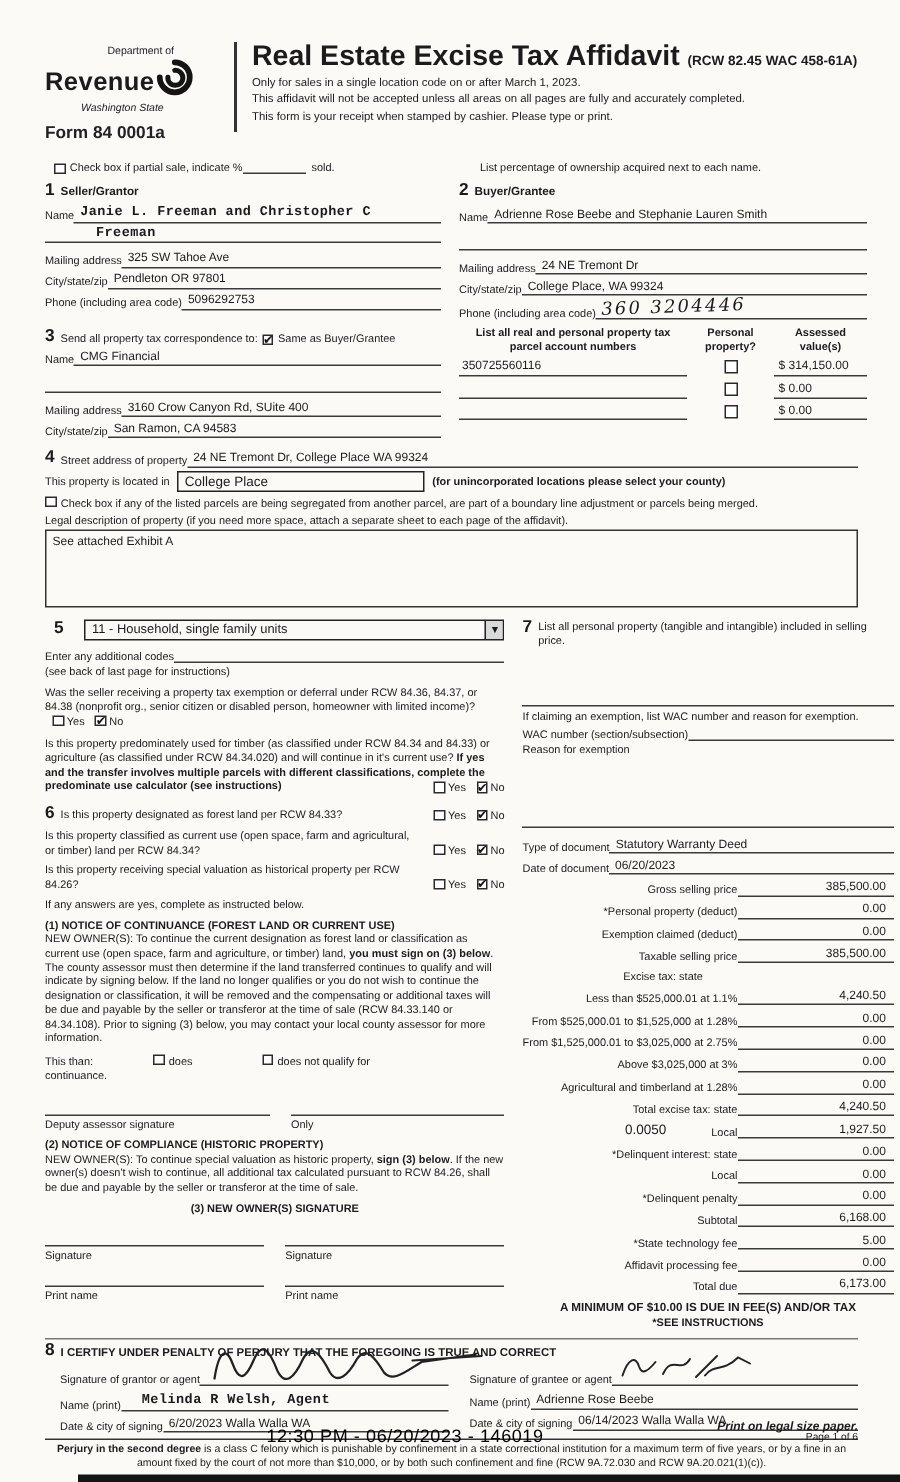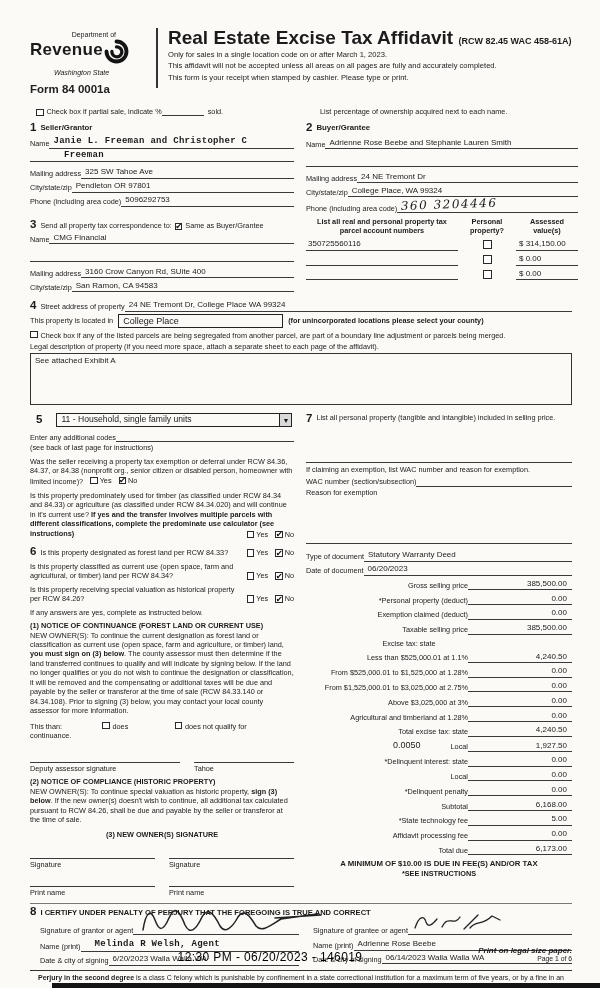--- a/index.html
+++ b/index.html
@@ -23,39 +23,39 @@
 .cb{display:inline-block;width:7.5px;height:7.5px;border:1px solid #2a2a2a;background:#fff;position:relative;vertical-align:-1px;flex:none;}
 .cb.big{width:9px;height:9px;}
 .cb.checked::after{content:"✔";position:absolute;left:-.5px;top:-2.5px;font-size:8.5px;color:#111;}
 .yn{white-space:nowrap;display:inline-flex;align-items:center;gap:2px;flex:none;}
 .yn .cb{margin-left:5px;}
 .hand{font-family:"DejaVu Serif",serif;font-style:italic;font-size:12px;letter-spacing:1.5px;transform:rotate(-2deg);transform-origin:left bottom;display:inline-block;line-height:1;}
 
 #hdr{display:flex;margin-bottom:10px;}
 #logoblk{flex:0 0 122px;padding-top:4px;}
 .dept{font-size:7px;text-align:right;width:86px;}
-.agency-row{display:flex;align-items:flex-start;}
+.agency-row{display:flex;align-items:flex-end;}
 .agency{font-size:17px;font-weight:bold;letter-spacing:.3px;}
 .wa{font-size:7px;font-style:italic;margin:1px 0 5px 24px;}
 .formno{font-size:11.5px;font-weight:bold;color:#222;}
 #vline{width:2px;background:#333;margin:2px 10px 0 4px;height:60px;}
 #titleblk{flex:1;padding-top:2px;}
 .title{font-size:19px;font-weight:bold;line-height:1;}
 .rcw{font-size:9px;font-weight:bold;}
 .hnote{font-size:7.6px;margin-top:1.5px;}
 
 .parcel-head{display:flex;font-weight:bold;margin-top:5px;line-height:1.2;}
 .parcel-row{display:flex;align-items:flex-end;margin-top:3.5px;}
 .p-num{width:152px;border-bottom:1px solid #3a3a3a;font-size:8px;padding-left:2px;min-height:9px;}
 .p-cbcol{width:58px;text-align:center;}
 .p-val{width:62px;border-bottom:1px solid #3a3a3a;font-size:8px;padding-left:3px;min-height:9px;}
 
 .legalbox{border:1px solid #333;height:52px;padding:2px 4px;font-size:8px;margin-top:1px;}
 
-.combo{display:flex;border:1.4px solid #222;width:236px;height:14px;align-items:center;}
+.combo{display:flex;border:1.4px solid #222;width:280px;height:14px;align-items:center;}
 .combo .ctext{flex:1;font-size:8.6px;padding-left:4px;}
 .combo .carrow{width:12px;height:100%;border-left:1px solid #222;background:#d9d9d9;text-align:center;font-size:7px;line-height:13px;}
 .locbox{border:1.4px solid #222;width:165px;height:14px;font-size:9px;padding:1px 4px;margin:0 5px;}
 .para{margin-top:4px;}
 .qflex{display:flex;margin-top:4px;}
 .qflex .qtxt{flex:1;padding-right:4px;}
 .qflex .yn{align-self:flex-end;}
 
 .fin-row{display:flex;align-items:flex-end;margin-top:3.4px;}
 .fin-label{flex:1;text-align:center;white-space:nowrap;display:flex;justify-content:flex-end;align-items:flex-end;}
@@ -310,21 +310,21 @@
         <span style="margin-left:3px;">does not qualify for</span>
       </div>
       <div>continuance.</div>
       <div class="row" style="margin-top:12px;">
         <div style="flex:0 0 150px;">
           <div class="sigline"></div>
           <div class="siglbl">Deputy assessor signature</div>
         </div>
         <div style="flex:1;margin-left:14px;">
           <div class="sigline"></div>
-          <div class="siglbl">Tahoe</div>
+          <div class="siglbl">Only</div>
         </div>
       </div>
       <div class="para b">(2) NOTICE OF COMPLIANCE (HISTORIC PROPERTY)</div>
       <div>
         <span>NEW OWNER(S): To continue special valuation as historic property, </span><span class="b">sign (3) below</span><span>. If the new owner(s) doesn't wish to continue, all additional tax calculated pursuant to RCW 84.26, shall be due and payable by the seller or transferor at the time of sale.</span>
       </div>
       <div class="center b" style="margin-top:5px;">(3) NEW OWNER(S) SIGNATURE</div>
       <div class="twocol" style="margin-top:10px;">
         <div>
           <div class="sigline"></div>

